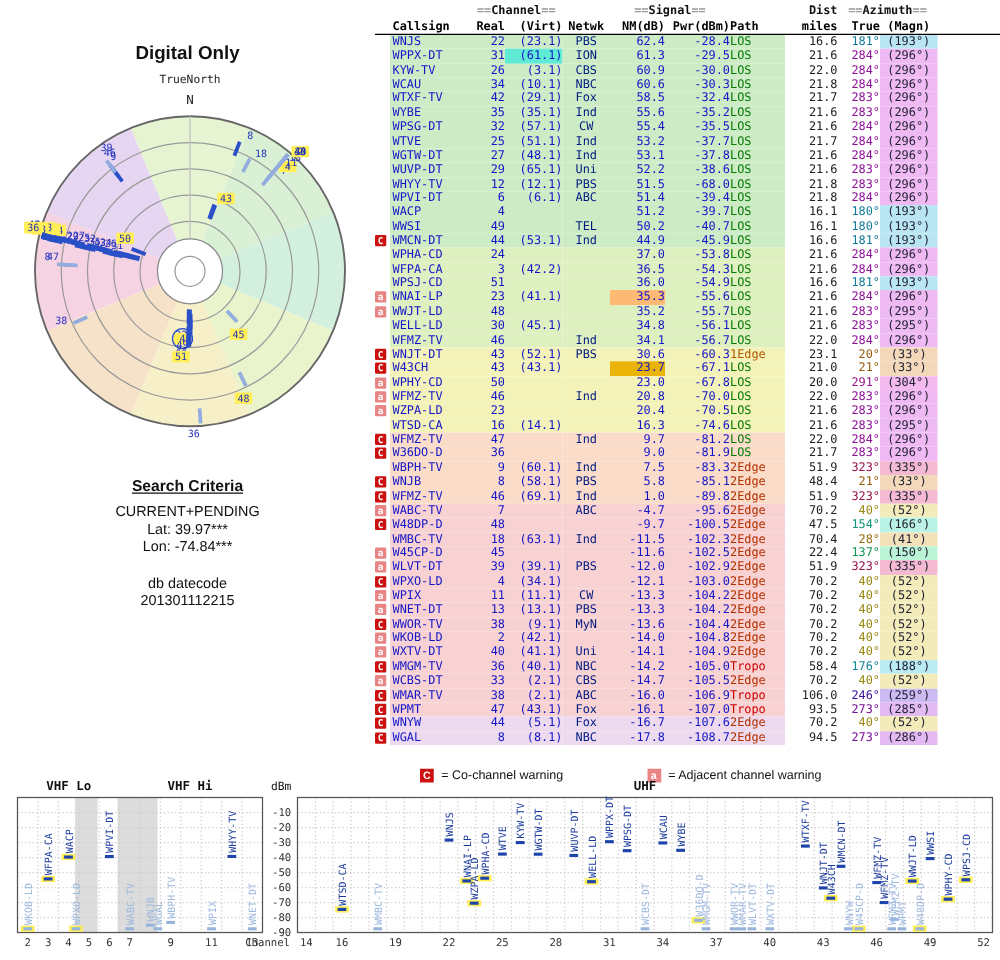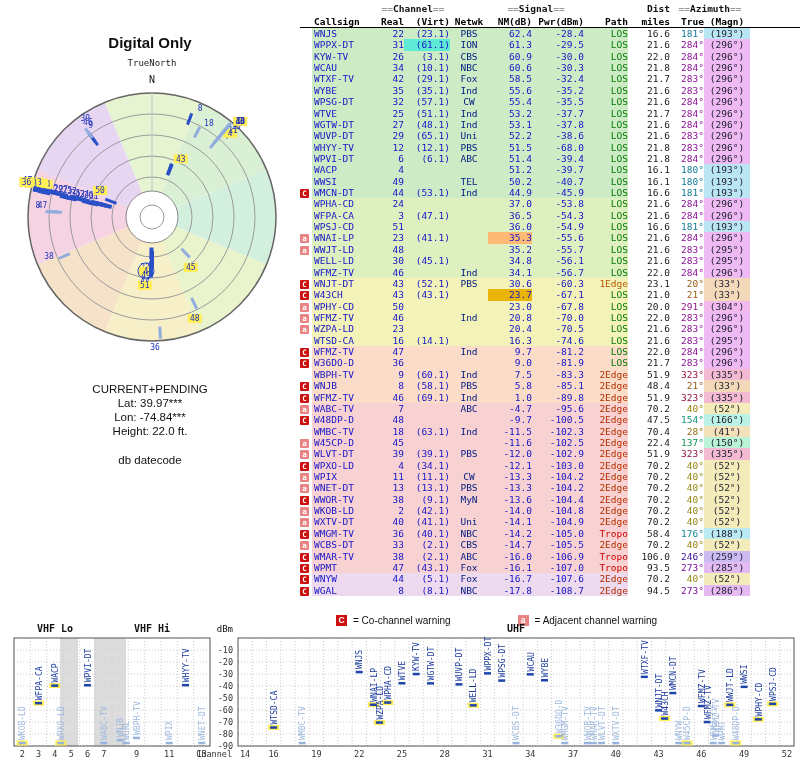--- a/index.html
+++ b/index.html
@@ -25,21 +25,21 @@
   .eq{color:#9a9a9a;font-style:normal}
   .gh-ch{grid-column:3/5;text-align:center}
   .gh-sig{grid-column:6/8;text-align:center}
   .gh-dist{grid-column:9;text-align:right}
   .gh-az{grid-column:10/12;text-align:center}
   .c-w{text-align:left}
   .c-cs{text-align:left;padding-left:2px;color:#1515c8}
   .c-ch,.c-vt{text-align:right;color:#1515c8}
   .c-net{text-align:center;color:#001a80}
   .c-nm,.c-pwr{text-align:right;color:#1515c8}
-  .c-path{text-align:right}
+  .c-path{text-align:left}
   .c-mi{text-align:right;color:#222}
   .c-tr{text-align:right}
   .c-mg{text-align:center;color:#223}
   .p-LOS{color:#067a06}.p-1Edge{color:#b35900}.p-2Edge{color:#b33000}.p-Tropo{color:#cc0000}
   .wb{display:inline-block;width:9px;height:9px;line-height:9px;text-align:center;
       font-size:7.5px;font-weight:bold;color:#fff;font-style:normal;border-radius:1px;margin-top:1px}
   .wc{background:#cc1111}.wa{background:#e88484}
   .legend{position:absolute;left:336px;top:615px;font-size:10px;display:flex;align-items:center;gap:6px}
   .lbox{display:inline-block;width:11px;height:11px;line-height:11px;text-align:center;
         color:#fff;font-weight:bold;font-size:8.5px}
@@ -191,26 +191,27 @@
         <line x1="60.1" y1="156.3" x2="48.1" y2="155.7" stroke="#92acdf" stroke-width="3"></line>
         <text x="40.5" y="152.0" text-anchor="middle" font-size="8" fill="#2233bb">47</text>
         <line x1="220.7" y1="76.7" x2="228.4" y2="67.5" stroke="#92acdf" stroke-width="3"></line>
         <text x="238.2" y="68.1" text-anchor="middle" font-size="8" fill="#2233bb">44</text>
         <line x1="55.6" y1="156.1" x2="43.6" y2="155.4" stroke="#92acdf" stroke-width="3"></line>
         <text x="36.0" y="151.8" text-anchor="middle" font-size="8" fill="#2233bb">8</text>
       </g>
     </svg>
 
   <div class="search">
+    <div class="sc-head">Search Criteria</div>
     <div>CURRENT+PENDING</div>
     <div>Lat: 39.97***</div>
     <div>Lon: -74.84***</div>
-    <div>Height: 22.0 ft.</div>
     <div class="gap"></div>
     <div>db datecode</div>
+    <div>201301112215</div>
   </div>
 
 
   <div class="rtable">
     <div class="ghead">
       <span class="gh-ch"><i class="eq">==</i><span>Channel</span><i class="eq">==</i></span>
       <span class="gh-sig"><i class="eq">==</i><span>Signal</span><i class="eq">==</i></span>
       <span class="gh-dist">Dist</span>
       <span class="gh-az"><i class="eq">==</i><span>Azimuth</span><i class="eq">==</i></span>
     </div>
@@ -433,21 +434,21 @@
           <span class="c-pwr" style="background:#def0bf">-53.8</span>
           <span class="c-path p-LOS" style="background:#def0bf">LOS</span>
           <span class="c-mi">21.6</span>
           <span class="c-tr" style="color:hsl(296,80%,33%)">284°</span>
           <span class="c-mg" style="background:hsl(296,70%,84%)">(296°)</span>
         </div>
         <div class="trow">
           <span class="c-w"></span>
           <span class="c-cs" style="background:#def0bf">WFPA-CA</span>
           <span class="c-ch" style="background:#def0bf">3</span>
-          <span class="c-vt" style="background:#def0bf">(47.1)</span>
+          <span class="c-vt" style="background:#def0bf">(42.2)</span>
           <span class="c-net" style="background:#def0bf"></span>
           <span class="c-nm" style="background:#def0bf">36.5</span>
           <span class="c-pwr" style="background:#def0bf">-54.3</span>
           <span class="c-path p-LOS" style="background:#def0bf">LOS</span>
           <span class="c-mi">21.6</span>
           <span class="c-tr" style="color:hsl(296,80%,33%)">284°</span>
           <span class="c-mg" style="background:hsl(296,70%,84%)">(296°)</span>
         </div>
         <div class="trow">
           <span class="c-w"></span>

